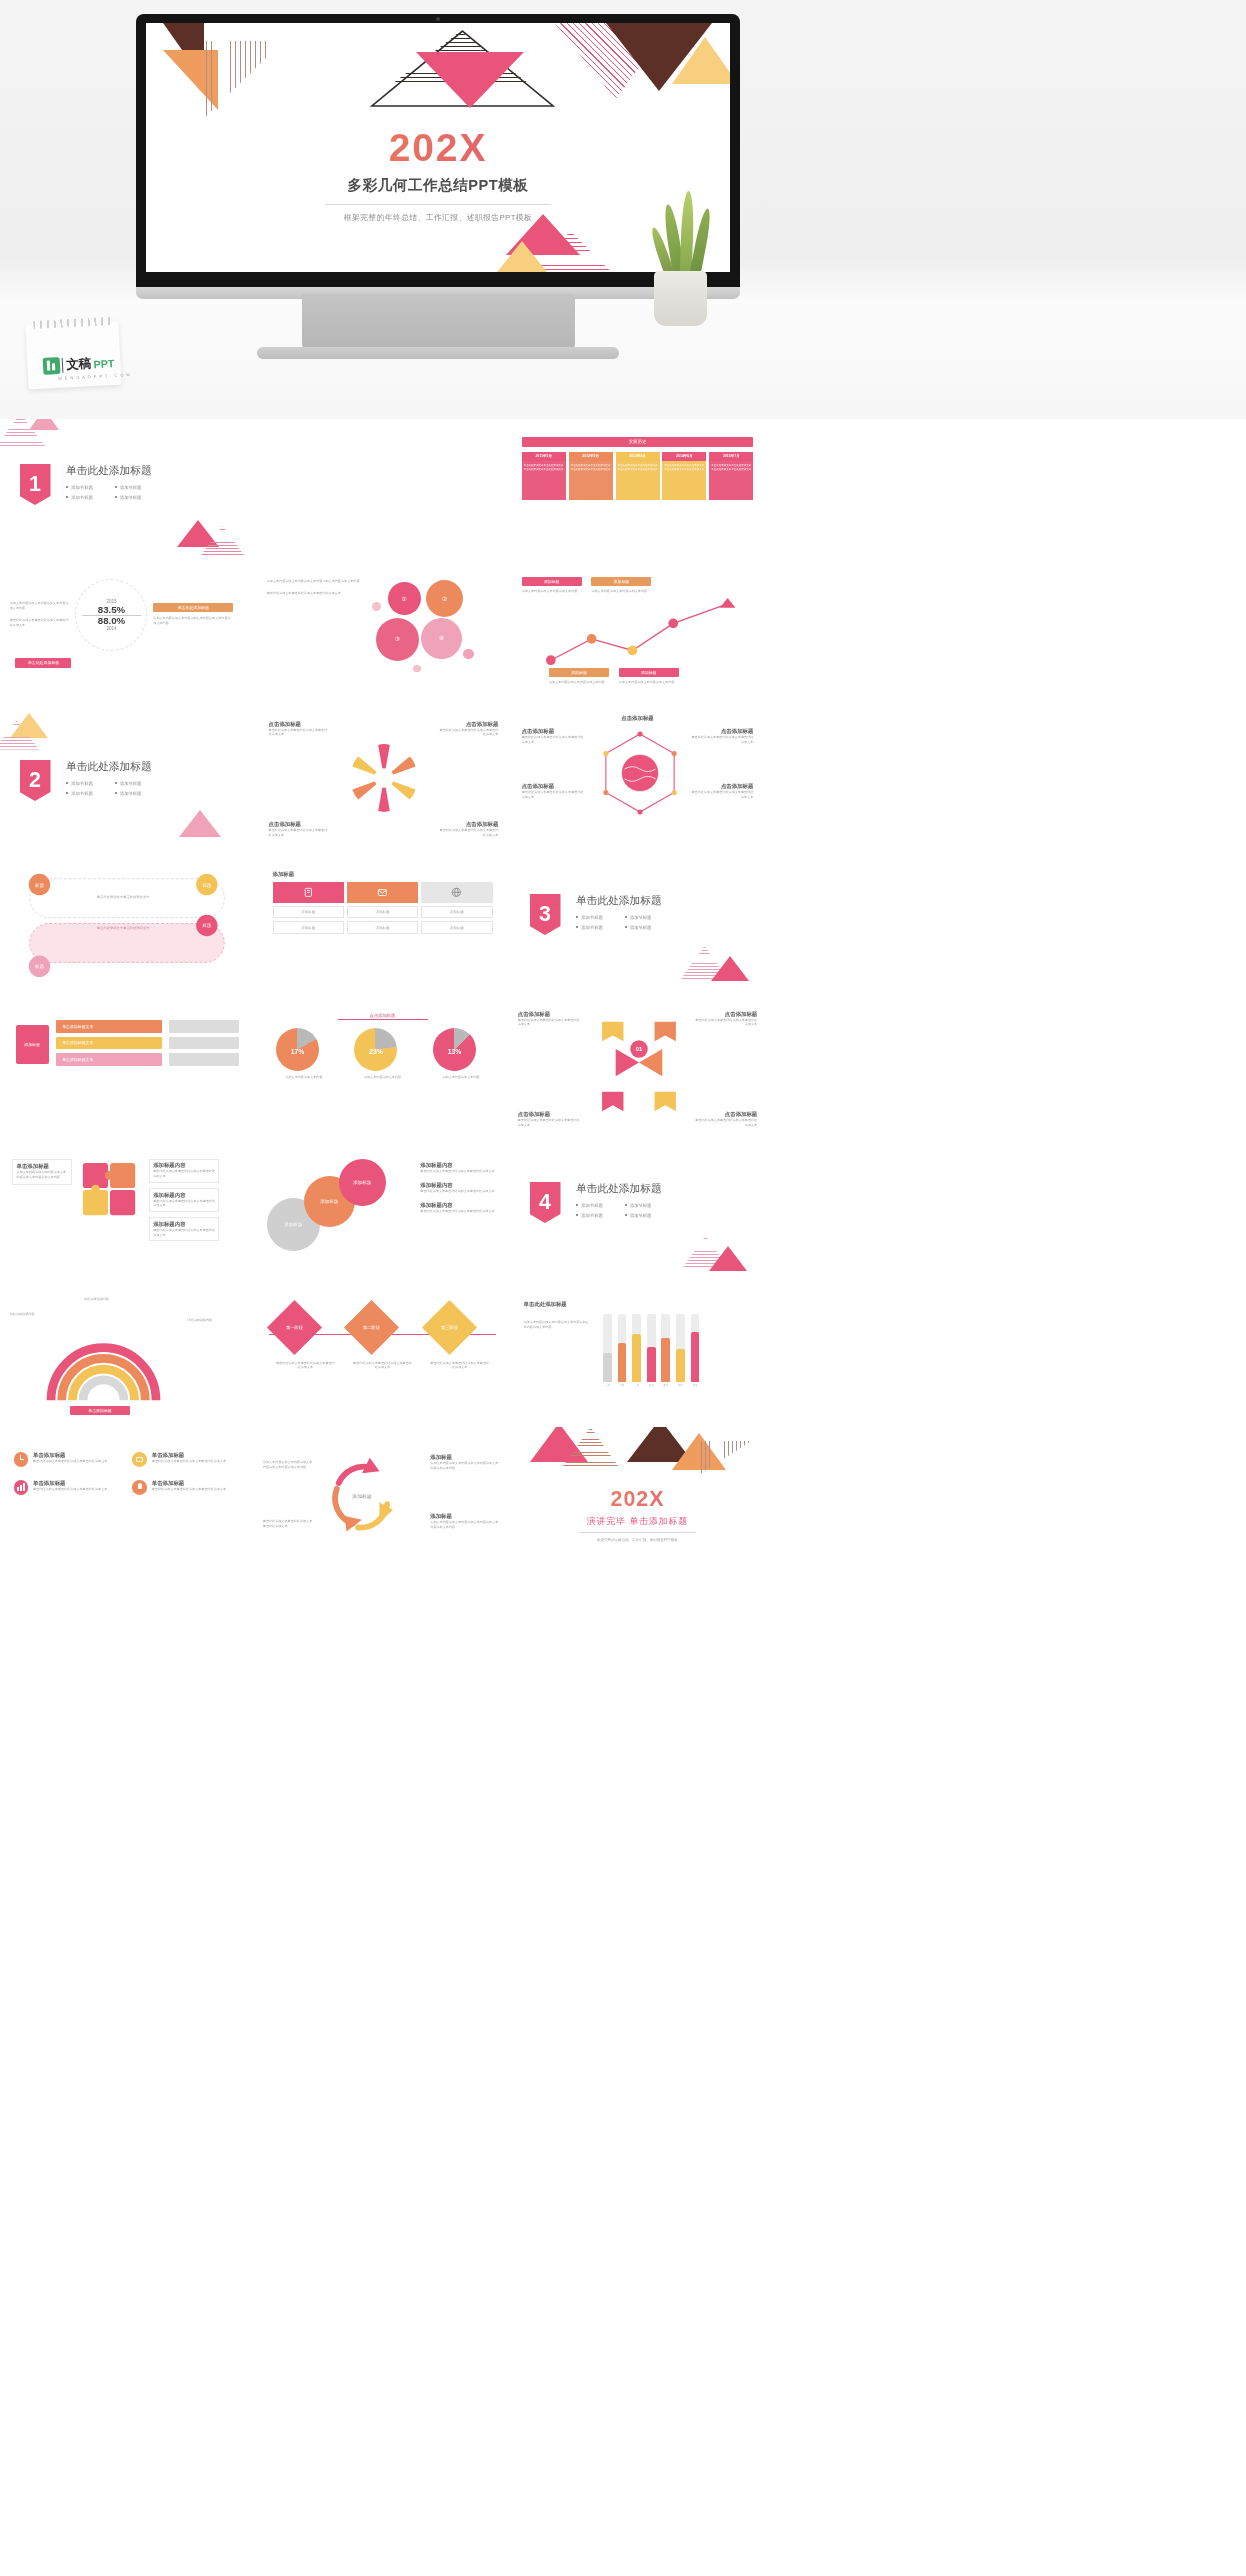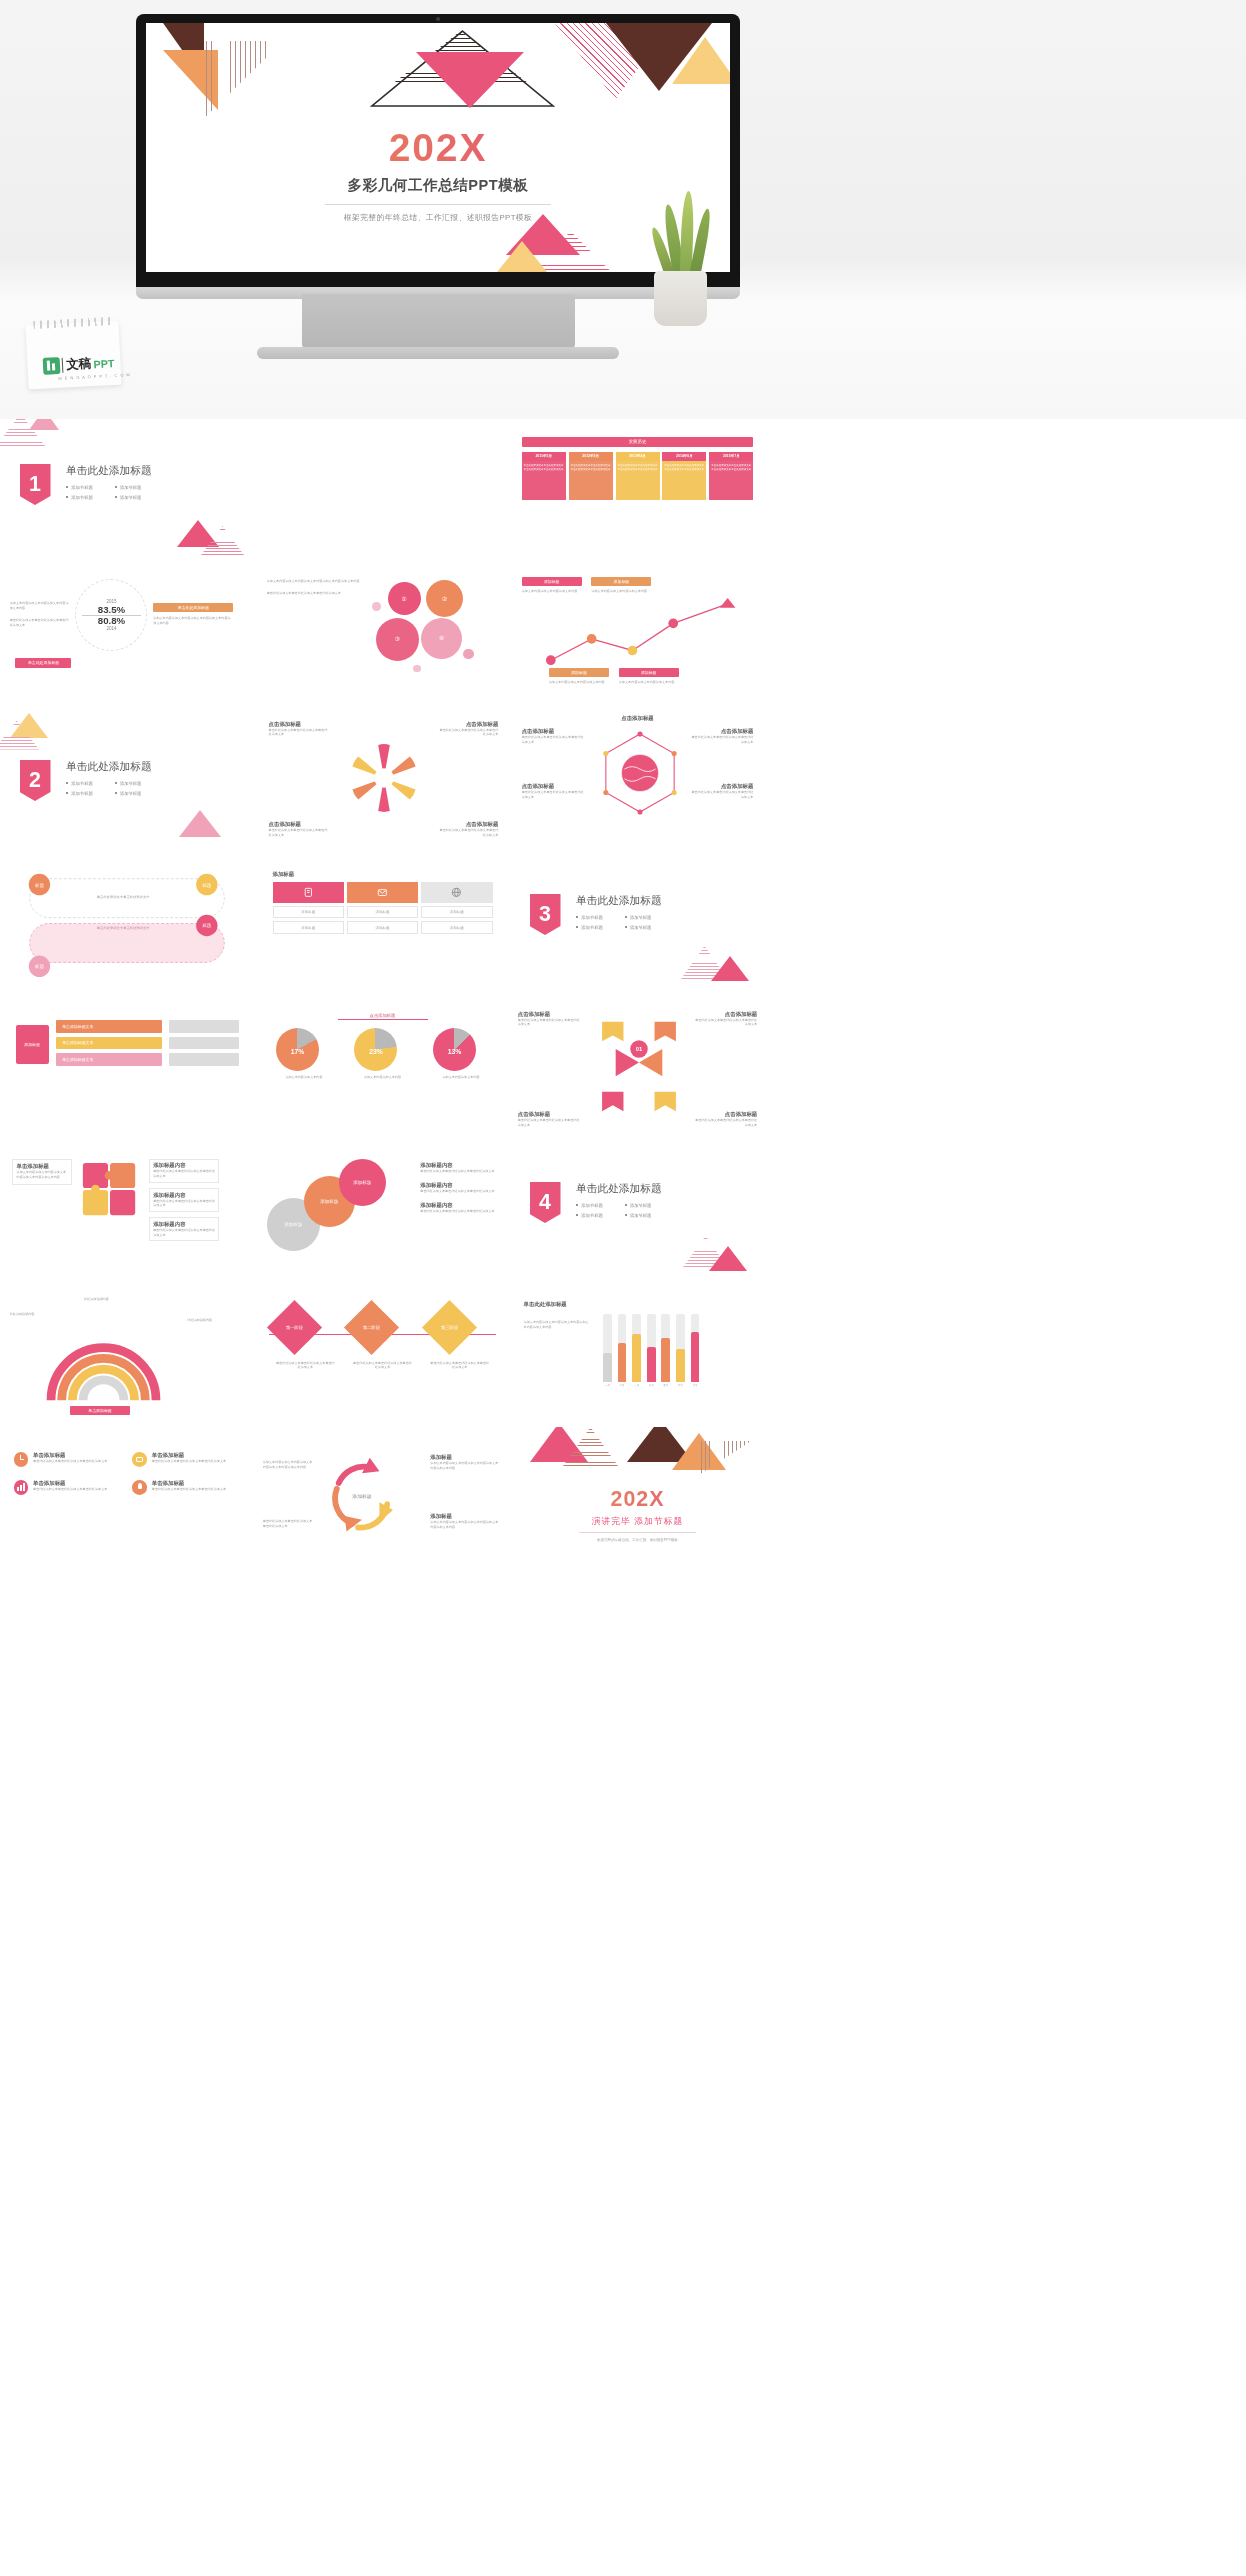--- a/index.html
+++ b/index.html
@@ -253,21 +253,21 @@
     <div class="slide" style="padding:15.6px 9.7px;">
       <div style="display:flex;align-items:center;gap:5.8px;">
         <div style="width:60px;">
           <div class="t-tiny">添加文本内容添加文本内容添加文本内容添加文本内容</div>
           <div class="t-tiny" style="margin-top:7.8px;">单击此处添加文本单击此处添加文本单击此处添加文本</div>
         </div>
         <div class="donut">
           <div class="yr">2015</div>
           <div class="pc">83.5%</div>
           <div class="sep"></div>
-          <div class="pc">80.8%</div>
+          <div class="pc">88.0%</div>
           <div class="yr">2014</div>
         </div>
         <div style="width:80px;">
           <div class="cap-orange">单击此处添加标题</div>
           <div class="t-tiny" style="margin-top:3.9px;">添加文本内容添加文本内容添加文本内容添加文本内容添加文本内容</div>
         </div>
       </div>
       <div class="cap-pink" style="width:56px;margin:7.8px 0 0 5.8px;">单击此处添加标题</div>
     </div>
 
@@ -833,21 +833,21 @@
     </div>
 
     <div class="slide">
       <div style="position:absolute;left:19.5px;top:-3.9px;width:0;height:0;border-left:29px solid transparent;border-right:29px solid transparent;border-bottom:39px solid #e8547a;"></div>
       <div style="position:absolute;left:53px;top:0;width:55px;height:39px;background:repeating-linear-gradient(0deg,#c47f6c 0 0.7px,transparent 0.7px 3.3px);clip-path:polygon(50% 0,100% 100%,0 100%);"></div>
       <div style="position:absolute;left:117px;top:-7.8px;width:0;height:0;border-left:33px solid transparent;border-right:33px solid transparent;border-bottom:43px solid #5c3026;"></div>
       <div style="position:absolute;left:162px;top:5.8px;width:0;height:0;border-left:27px solid transparent;border-right:27px solid transparent;border-bottom:37px solid #ef9c5f;"></div>
       <div style="position:absolute;left:191px;top:13.6px;width:51px;height:33px;background:repeating-linear-gradient(90deg,#b28d86 0 0.7px,transparent 0.7px 3.9px);clip-path:polygon(0 0,100% 0,0 100%);"></div>
       <div style="position:absolute;left:0;right:0;top:60px;text-align:center;">
         <div class="fin-202x">202X</div>
-        <div class="fin-main">演讲完毕   添加节标题</div>
+        <div class="fin-main">演讲完毕   单击添加标题</div>
         <div class="sep-line"></div>
         <div class="fin-sub">框架完整的年终总结、工作汇报、述职报告PPT模板</div>
       </div>
     </div>
 
     <div class="slide"></div>
   </div>
 
 </div>
 

